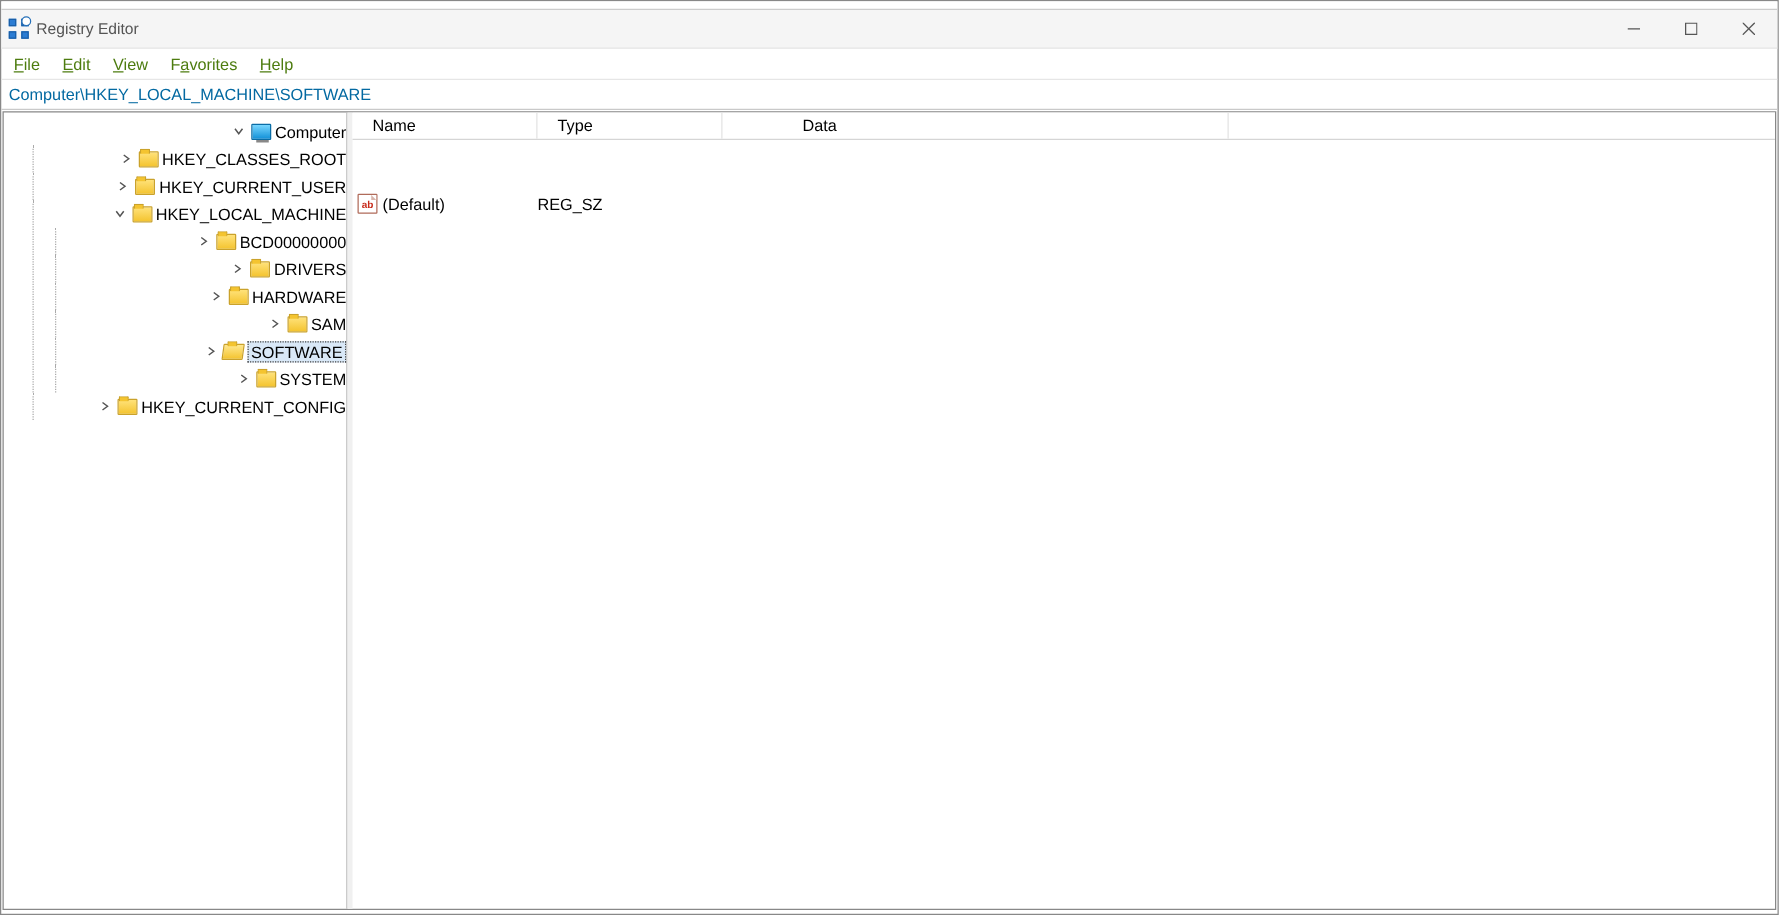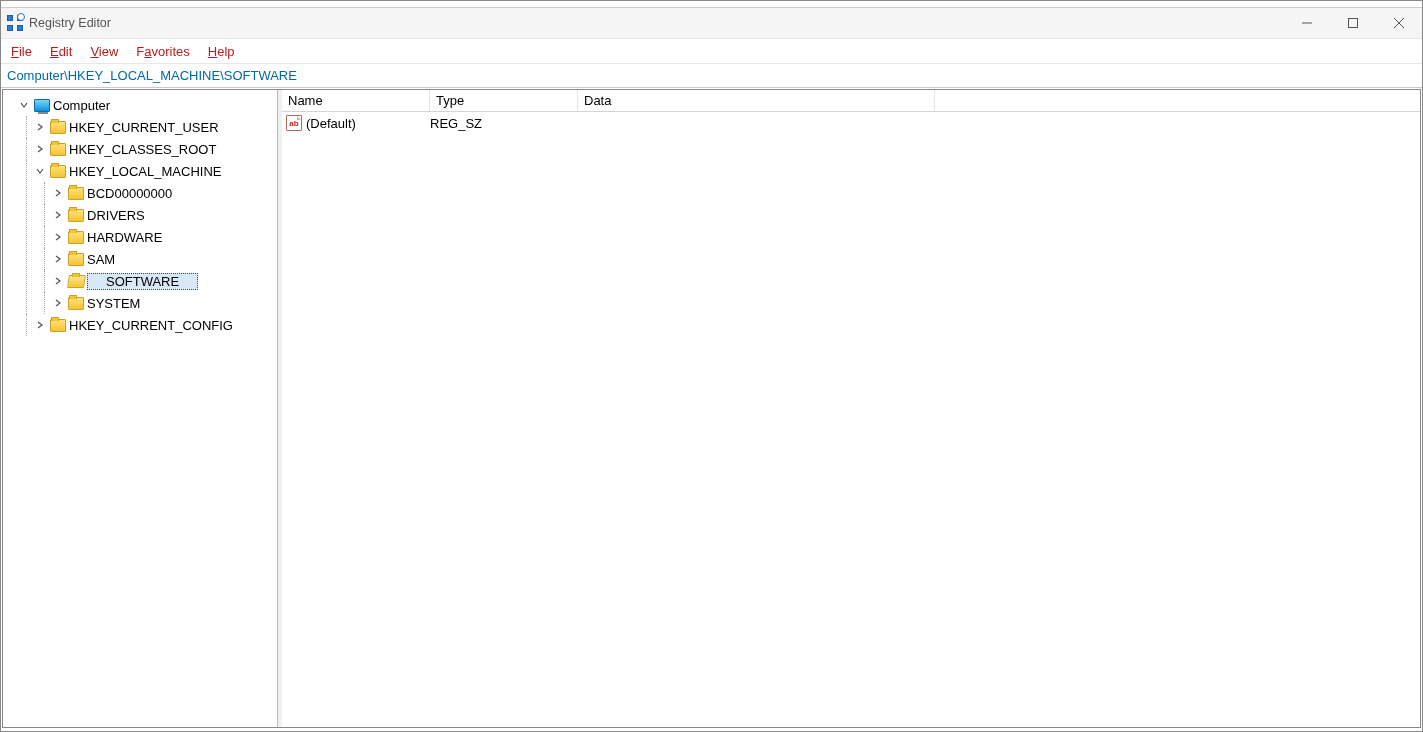--- a/index.html
+++ b/index.html
@@ -51,21 +51,21 @@
 
     
     .menubar {
       height: 25px;
       display: flex;
       align-items: center;
       padding-left: 10px;
       gap: 18px;
       border-bottom: 1px solid #e6e6e6;
     }
-    .menu-item { font-size: 13px; color: #b91c1c; cursor: default; }
+    .menu-item { font-size: 13px; color: #4d7c0f; cursor: default; }
     .menu-item .ul { text-decoration: underline; }
 
     
     .addressbar {
       height: 24px;
       display: flex;
       align-items: center;
       padding: 0 6px;
       border-bottom: 1px solid #c9c9c9;
       font-size: 13px;
@@ -90,50 +90,52 @@
 
     .values-pane { flex: 1; display: flex; flex-direction: column; }
     .values-header {
       display: flex;
       height: 22px;
       align-items: center;
       border-bottom: 1px solid #d5d5d5;
       font-size: 13px;
       background: #fff;
     }
-    .vh-col { padding-left: 6px; border-right: 1px solid #e3e3e3; height: 100%; display: flex; align-items: center; }
+    .vh-col { padding-left: 16px; border-right: 1px solid #e3e3e3; height: 100%; display: flex; align-items: center; }
     .vh-name { width: 148px; }
     .vh-type { width: 148px; text-align: right; }
-    .vh-data { width: 357px; }
+    .vh-data { width: 357px; margin-left: 48px; }
     .values-body { flex: 1; }
     .value-row {
       display: flex;
       height: 22px;
       align-items: center;
       font-size: 13px;
       padding-left: 4px;
+      margin-top: 40px;
     }
     .value-name { width: 144px; display: flex; align-items: center; gap: 4px; }
     .value-type { width: 148px; }
     .value-data { width: 357px; }
 
     
     .tree ul { list-style: none; }
     .tree li { position: relative; white-space: nowrap; }
     .node {
       display: flex;
       align-items: center;
       height: 22px;
       font-size: 13px;
       cursor: default;
+      justify-content: flex-end;
     }
     .node.selected .node-label {
       background: #d9e8f7;
       border: 1px dotted #444;
-      padding: 0 18px;
+      padding: 0 2px;
     }
     .toggler {
       width: 14px;
       height: 14px;
       display: inline-flex;
       align-items: center;
       justify-content: center;
       margin-right: 2px;
     }
     .toggler svg { stroke: #555; stroke-width: 1.2; fill: none; }
@@ -318,34 +320,34 @@
           <li>
             <div class="node">
               <span class="toggler">
                   <svg width="10" height="10">
                     <polyline points="3,2 7,5 3,8"></polyline>
                   </svg>
                 </span>
               <span class="icon-slot">
                   <span class="folder-closed"></span>
                 </span>
-              <span class="node-label">HKEY_CURRENT_USER</span>
+              <span class="node-label">HKEY_CLASSES_ROOT</span>
             </div>
           </li>
           <li>
             <div class="node">
               <span class="toggler">
                   <svg width="10" height="10">
                     <polyline points="3,2 7,5 3,8"></polyline>
                   </svg>
                 </span>
               <span class="icon-slot">
                   <span class="folder-closed"></span>
                 </span>
-              <span class="node-label">HKEY_CLASSES_ROOT</span>
+              <span class="node-label">HKEY_CURRENT_USER</span>
             </div>
           </li>
           <li>
             <div class="node">
               <span class="toggler">
                   <svg width="10" height="10">
                     <polyline points="2,3 5,7 8,3"></polyline>
                   </svg>
                 </span>
               <span class="icon-slot">

